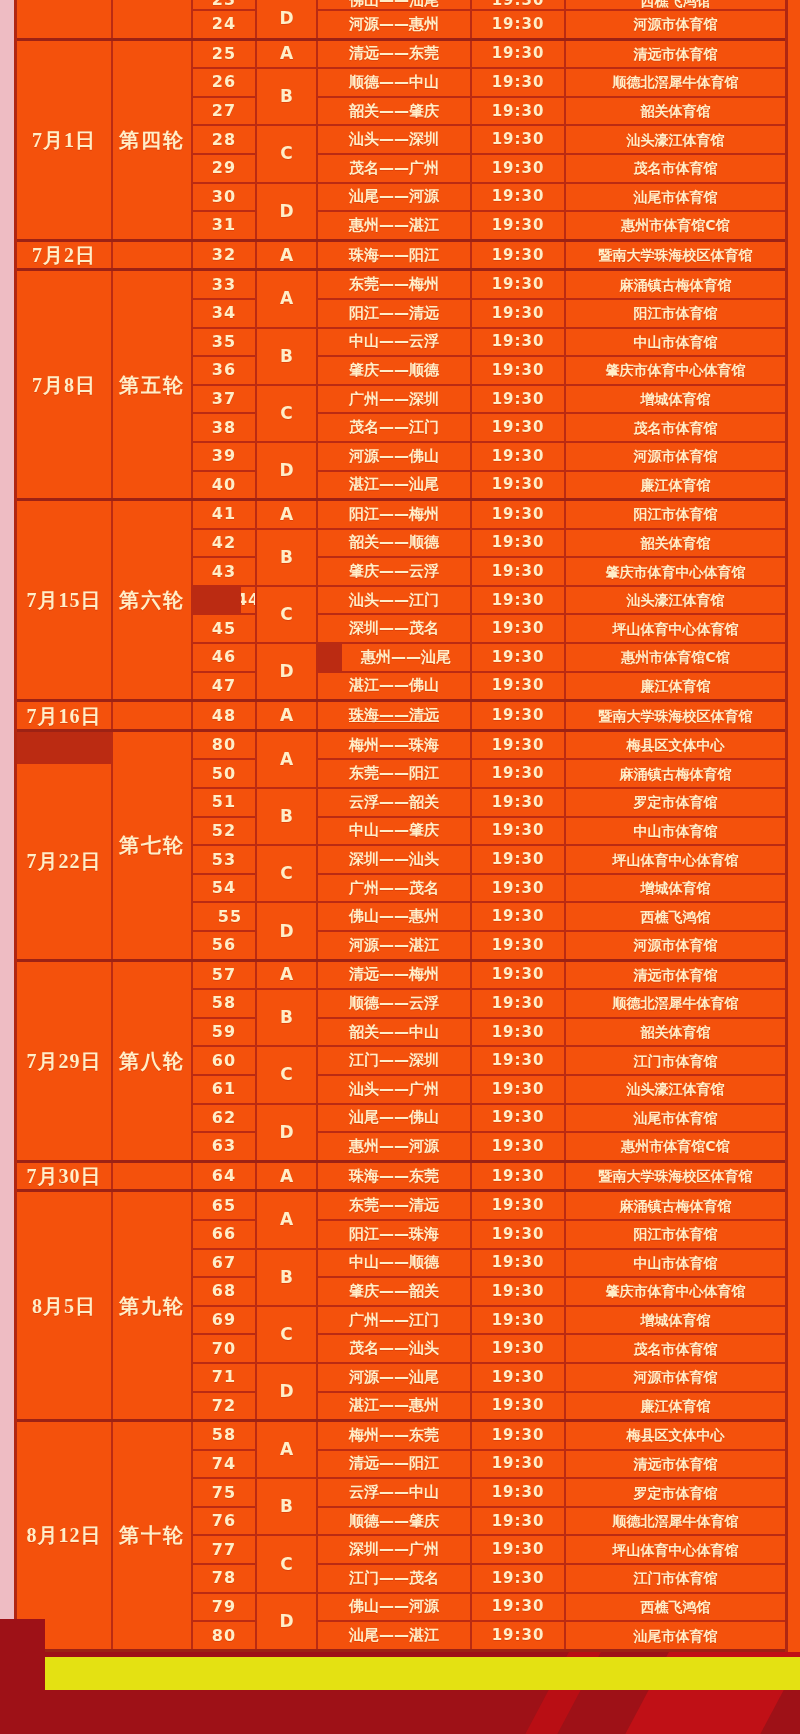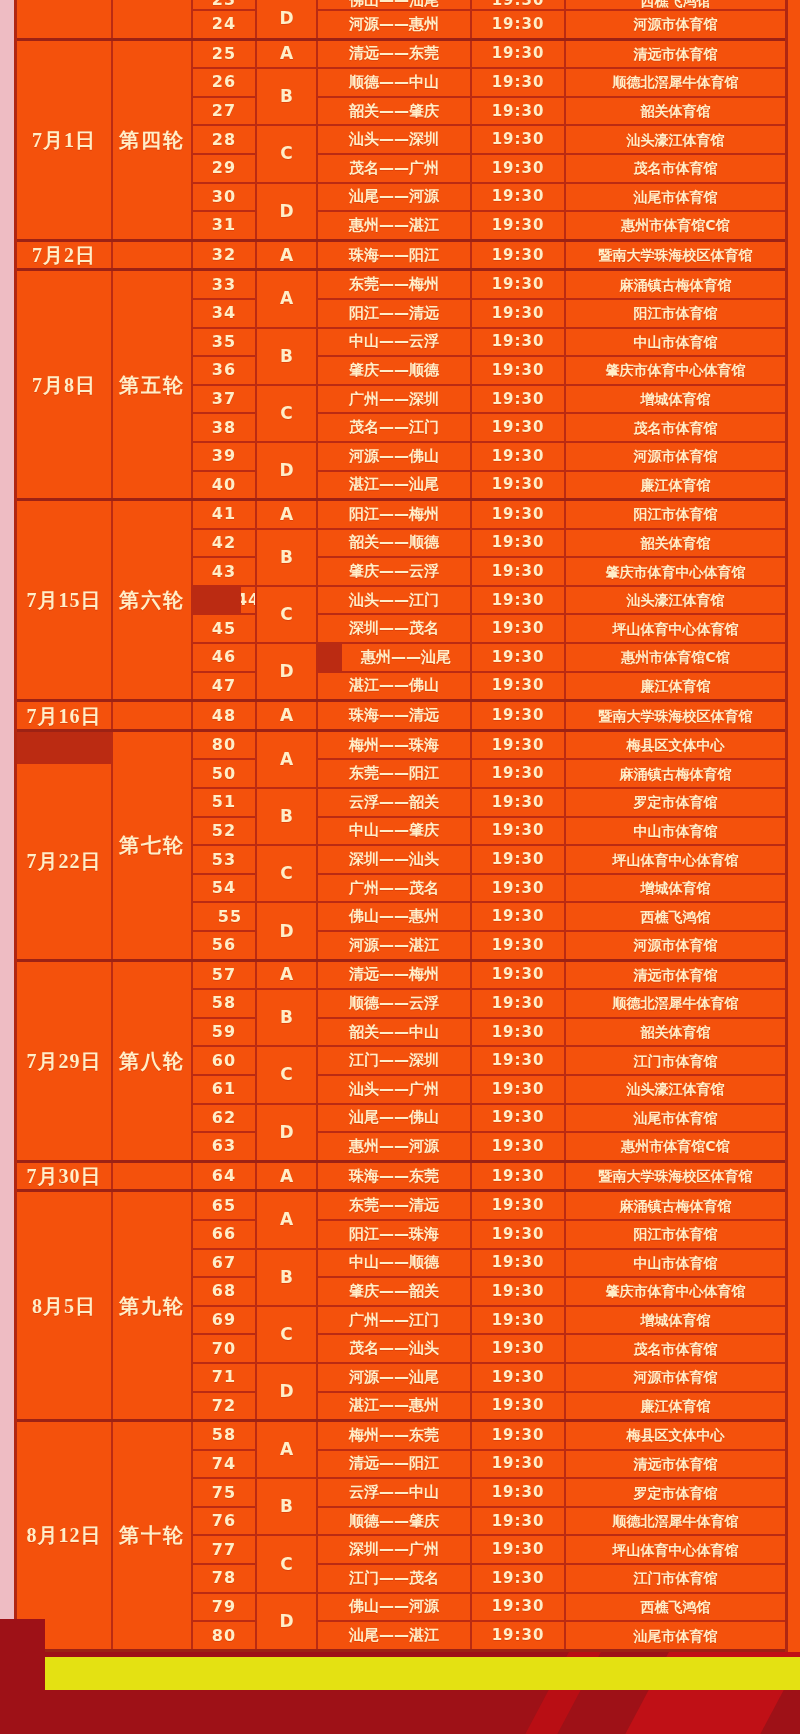--- a/index.html
+++ b/index.html
@@ -202,21 +202,21 @@
         <div class="cell num" style="grid-area: 7 / 3 / span 1;">47</div>
         <div class="cell match" style="grid-area: 7 / 5 / span 1;">湛江——佛山</div>
         <div class="cell time" style="grid-area: 7 / 6 / span 1;">19:30</div>
         <div class="cell venue" style="grid-area: 7 / 7 / span 1;">廉江体育馆</div>
       </div>
       <div class="section">
         <div class="cell date" style="grid-area: 1 / 1 / span 1;">7月16日</div>
         <div class="cell round" style="grid-area: 1 / 2 / span 1;"></div>
         <div class="cell num" style="grid-area: 1 / 3 / span 1;">48</div>
         <div class="cell group" style="grid-area: 1 / 4 / span 1;">A</div>
-        <div class="cell match" style="grid-area: 1 / 5 / span 1;">珠海——清远</div>
+        <div class="cell match" style="grid-area: 1 / 5 / span 1; text-decoration: underline;">珠海——清远</div>
         <div class="cell time" style="grid-area: 1 / 6 / span 1;">19:30</div>
         <div class="cell venue" style="grid-area: 1 / 7 / span 1;">暨南大学珠海校区体育馆</div>
       </div>
       <div class="section">
         <div class="cell date" style="grid-area: 1 / 1 / span 8; margin-top: 32px;">7月22日</div>
         <div class="cell round" style="grid-area: 1 / 2 / span 8;">第七轮</div>
         <div class="cell num" style="grid-area: 1 / 3 / span 1;">80</div>
         <div class="cell group" style="grid-area: 1 / 4 / span 2;">A</div>
         <div class="cell match" style="grid-area: 1 / 5 / span 1; text-align: right;">梅州——珠海</div>
         <div class="cell time" style="grid-area: 1 / 6 / span 1;">19:30</div>

